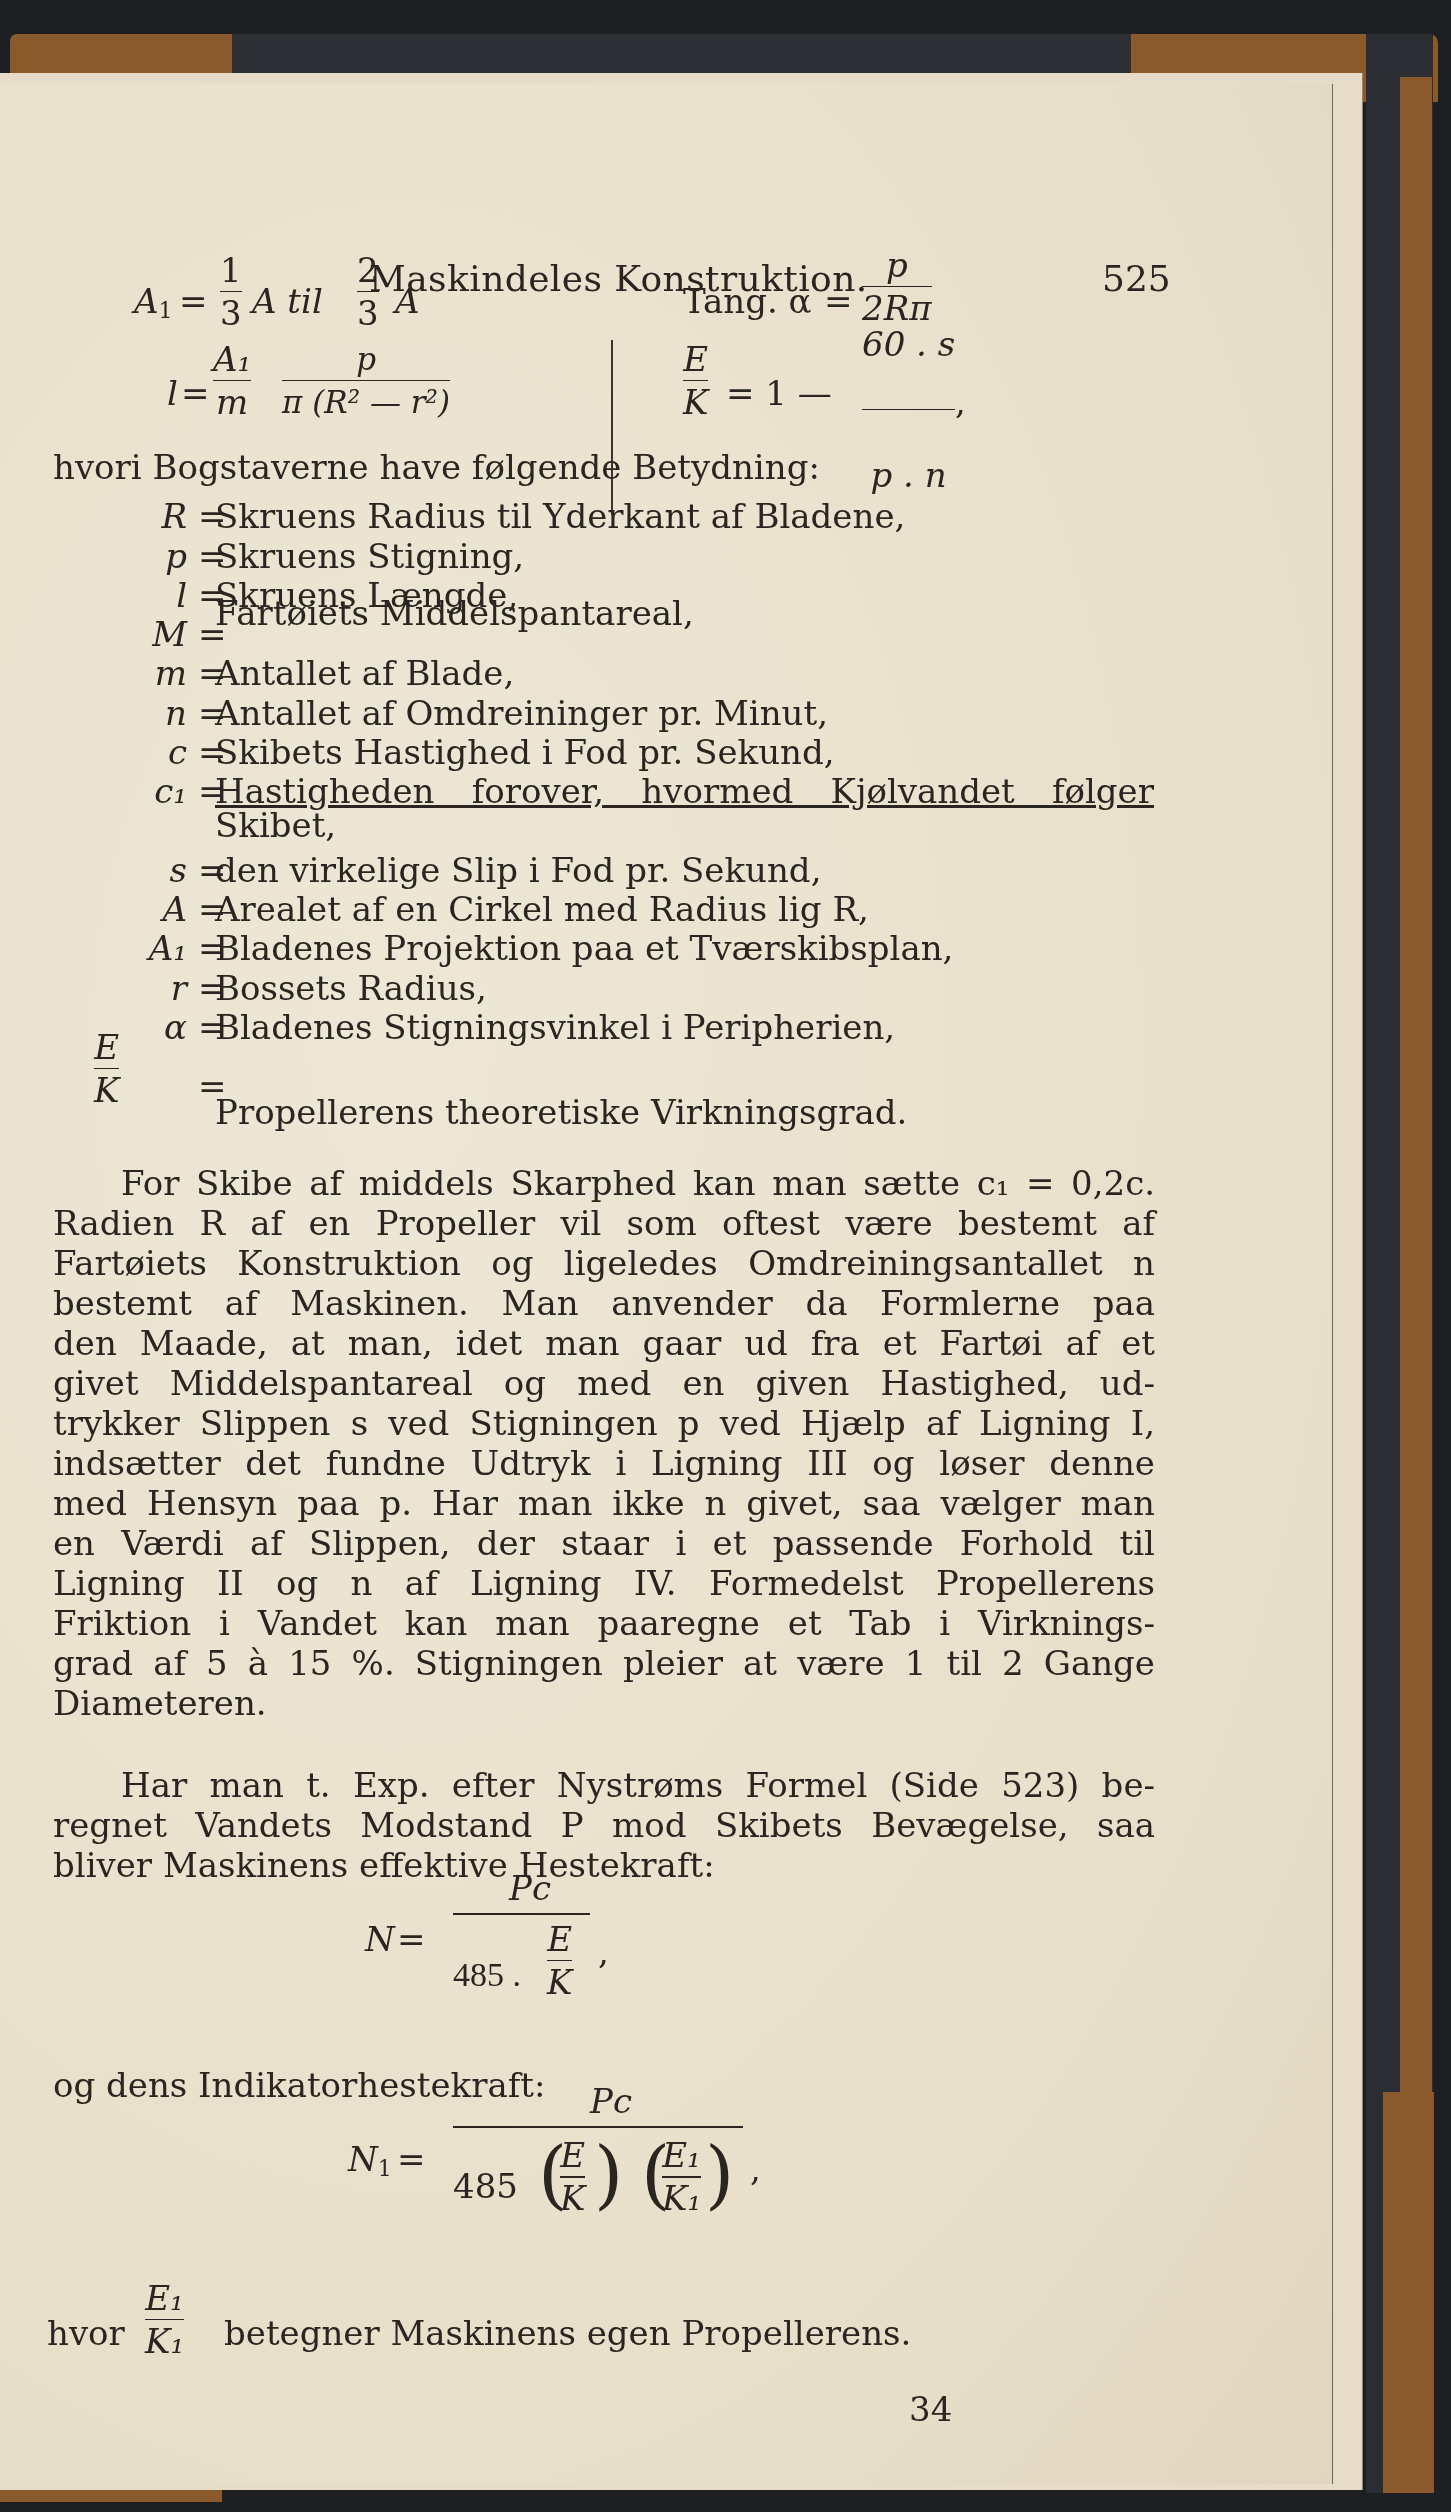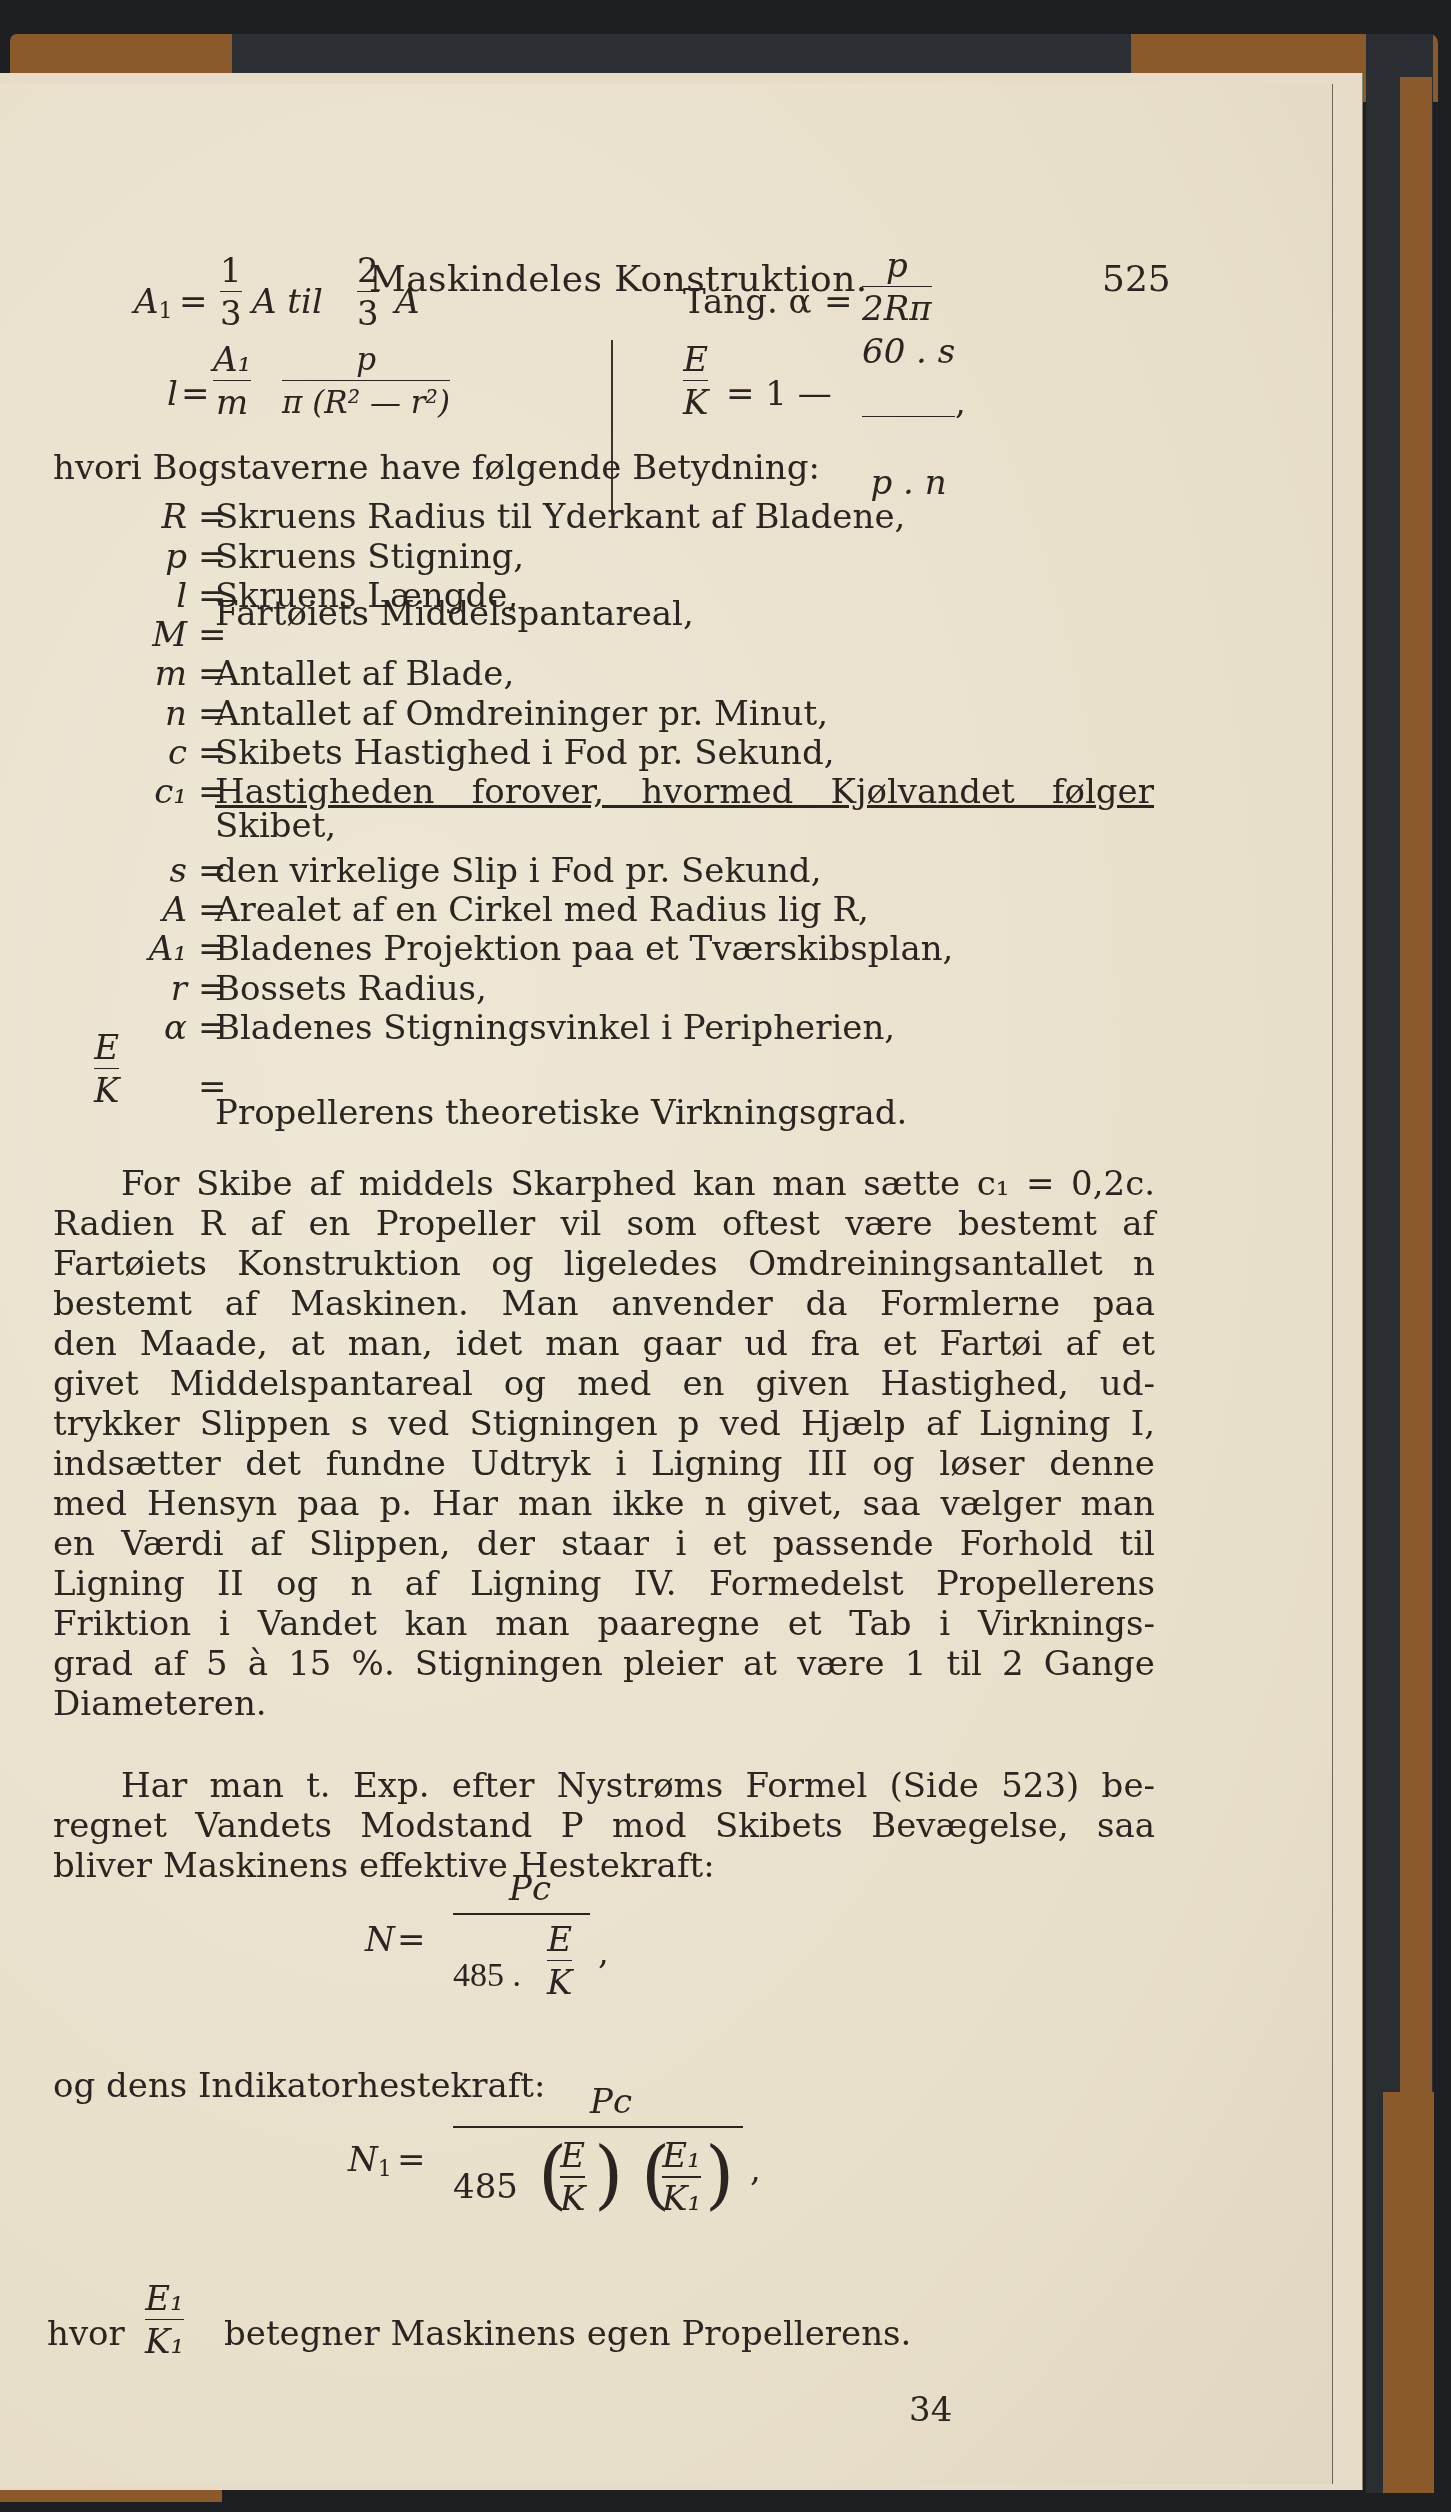--- a/index.html
+++ b/index.html
@@ -98,21 +98,21 @@
         <span>2Rπ</span>
     </span>
   </div>
   <div>
     <span class="frac it" style="left:683px;top:256px;">
       <span>E</span>
         <span class="bar"></span>
         <span>K</span>
     </span>
     <span class="t" style="left:726px;top:290px;">= 1 —</span>
-    <span class="frac it" style="left:862px;top:248px;gap:44px;">
+    <span class="frac it" style="left:862px;top:241px;gap:44px;">
       <span>60 . s</span>
         <span class="bar"></span>
         <span>p . n</span>
     </span>
     <span class="t" style="left:955px;top:299px;">,</span>
   </div>
 
   <div class="t" style="left:53px;top:364px;">hvori Bogstaverne have følgende Betydning:</div>
 
   <div id="defs">

